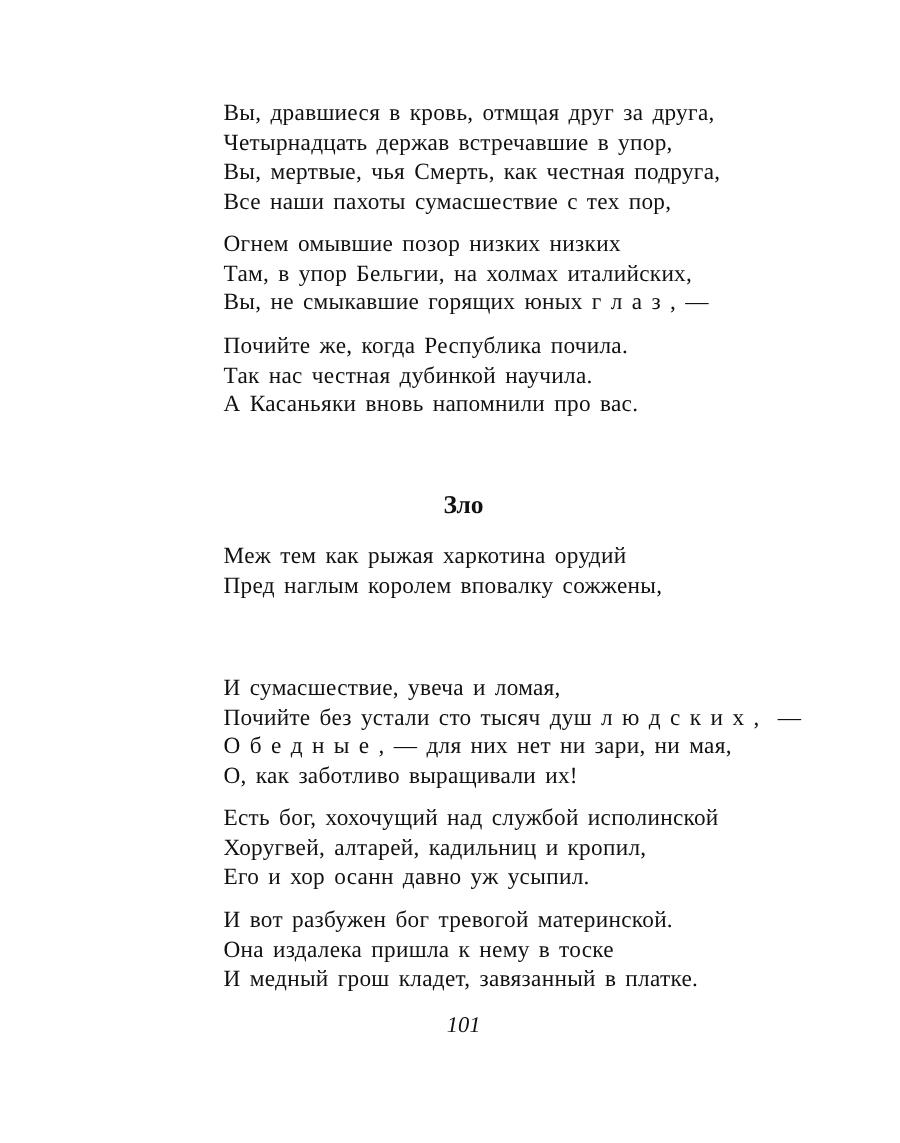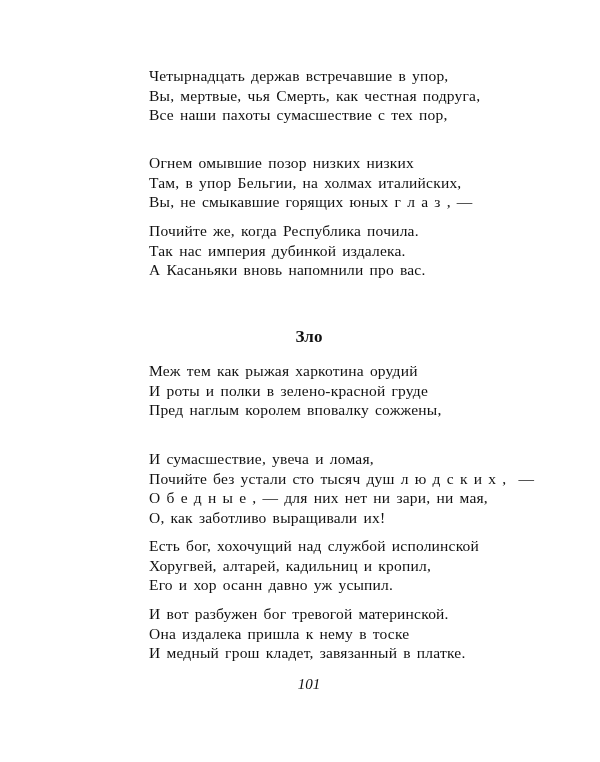--- a/index.html
+++ b/index.html
@@ -12,42 +12,42 @@
       font-weight: bold; font-size: 17px; }
     .pagenum { position: absolute; left: 0; width: 618px; top: 676px; text-align: center;
       font-style: italic; font-size: 15px; }
   </style>
 </head>
 <body>
 
 <div class="page">
 
   <div class="stanza" style="top:66px">
+    <div class="line">Вы, дравшиеся в кровь, отмщая друг за друга,</div>
     <div class="line">Четырнадцать держав встречавшие в упор,</div>
     <div class="line">Вы, мертвые, чья Смерть, как честная подруга,</div>
     <div class="line">Все наши пахоты сумасшествие с тех пор,</div>
   </div>
 
   <div class="stanza" style="top:153px">
     <div class="line">Огнем омывшие позор низких низких</div>
     <div class="line">Там, в упор Бельгии, на холмах италийских,</div>
     <div class="line">Вы, не смыкавшие горящих юных г л а з , —</div>
   </div>
 
   <div class="stanza" style="top:221px">
     <div class="line">Почийте же, когда Республика почила.</div>
-    <div class="line">Так нас империя дубинкой издалека.</div>
+    <div class="line">Так нас честная дубинкой научила.</div>
     <div class="line">А Касаньяки вновь напомнили про вас.</div>
   </div>
 
   <div class="title">Зло</div>
 
   <div class="stanza" style="top:361px">
     <div class="line">Меж тем как рыжая харкотина орудий</div>
-    <div class="line">И роты и полки в зелено-красной груде</div>
     <div class="line">Пред наглым королем вповалку сожжены,</div>
   </div>
 
   <div class="stanza" style="top:449px">
     <div class="line">И сумасшествие, увеча и ломая,</div>
     <div class="line">Почийте без устали сто тысяч душ л ю д с к и х ,  —</div>
     <div class="line">О б е д н ы е , — для них нет ни зари, ни мая,</div>
     <div class="line">О, как заботливо выращивали их!</div>
   </div>
 

